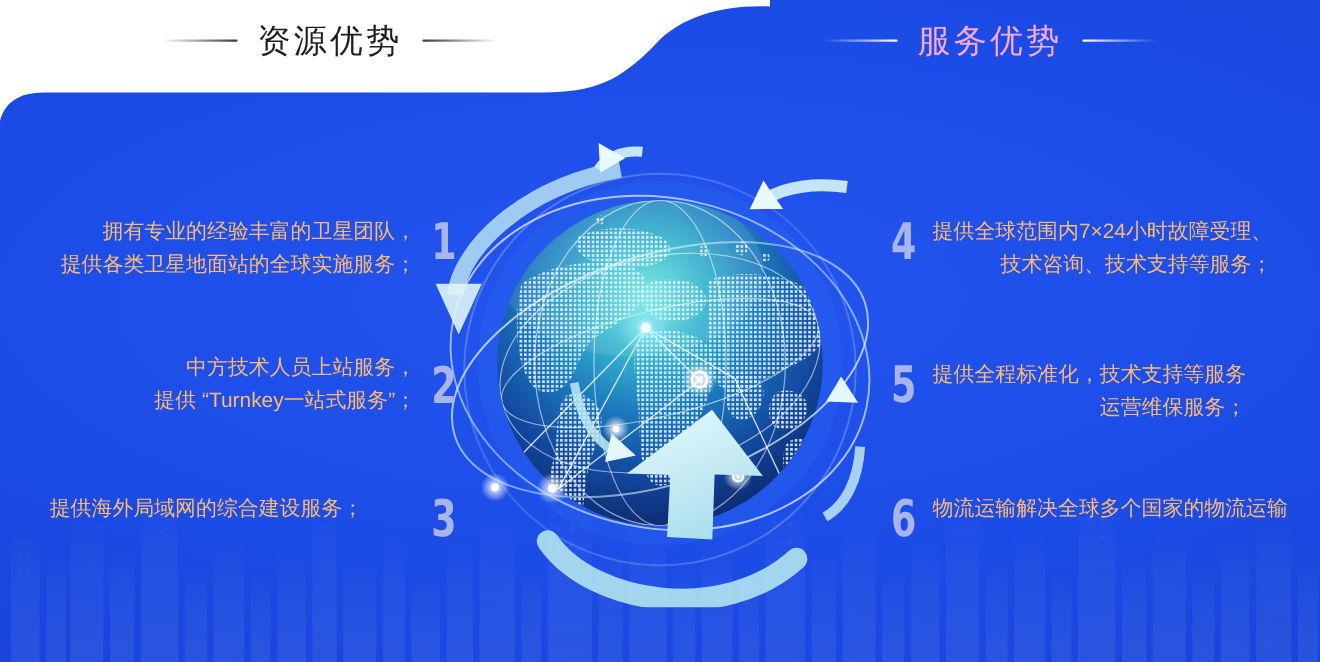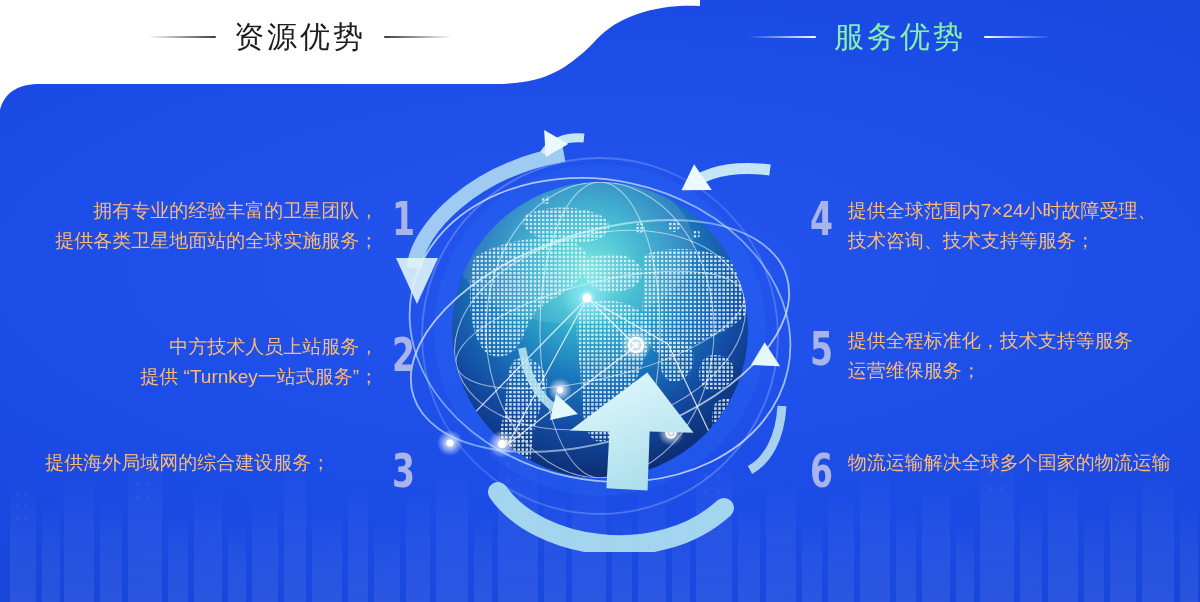--- a/index.html
+++ b/index.html
@@ -42,56 +42,56 @@
   .dash{width:68px;height:2px;border-radius:1px;flex:none;}
   .header-left .dash-l{background:linear-gradient(to right,rgba(40,40,44,0) 0%,#3a3a40 100%);}
   .header-left .dash-r{background:linear-gradient(to left,rgba(40,40,44,0) 0%,#3a3a40 100%);}
   .header-right .dash-l{background:linear-gradient(to right,rgba(255,255,255,0) 0%,#ffffff 100%);}
   .header-right .dash-r{background:linear-gradient(to left,rgba(255,255,255,0) 0%,#ffffff 100%);}
   .header-title{
     font-size:30px;letter-spacing:3px;white-space:nowrap;
     font-weight:400;
   }
   .header-left .header-title{color:#1d1d22;}
-  .header-right .header-title{color:#86efac;}
+  .header-right .header-title{color:#f9a8d4;}
 
   
   .col{position:absolute;top:0;width:420px;}
   .col-left{left:0;}
   .col-right{left:810px;width:390px;}
 
   .item{
     position:absolute;display:flex;align-items:flex-start;
   }
   .item-left{right:0;left:0;justify-content:flex-end;}
   .item-right{left:0;justify-content:flex-start;}
 
   .item-text{
     color:#fdba74;font-size:19px;line-height:30px;
     white-space:nowrap;
   }
   .item-left .item-text{text-align:right;}
-  .item-right .item-text{text-align:left;}
+  .item-right .item-text{text-align:right;}
 
   .item-num{
     color:#a9b4ea;
     font-family:"DejaVu Sans","Liberation Sans",sans-serif;
     font-weight:bold;
     font-size:46px;line-height:46px;
     font-stretch:condensed;
     transform:scaleX(.80);
     letter-spacing:-1px;
     flex:none;
   }
   .item-left .item-num{margin-left:14px;transform-origin:left center;}
   .item-right .item-num{margin-right:10px;transform-origin:left center;}
 
   
   #item1{top:196px;}
-  #item2{top:332px;}
+  #item2{top:320px;align-items:center;}
   #item3{top:448px;gap:48px;}
   
   #item4{top:196px;}
   #item5{top:326px;}
   #item6{top:448px;}
 
   
   .globe-wrap{
     position:absolute;left:378px;top:108px;width:444px;height:444px;
   }

